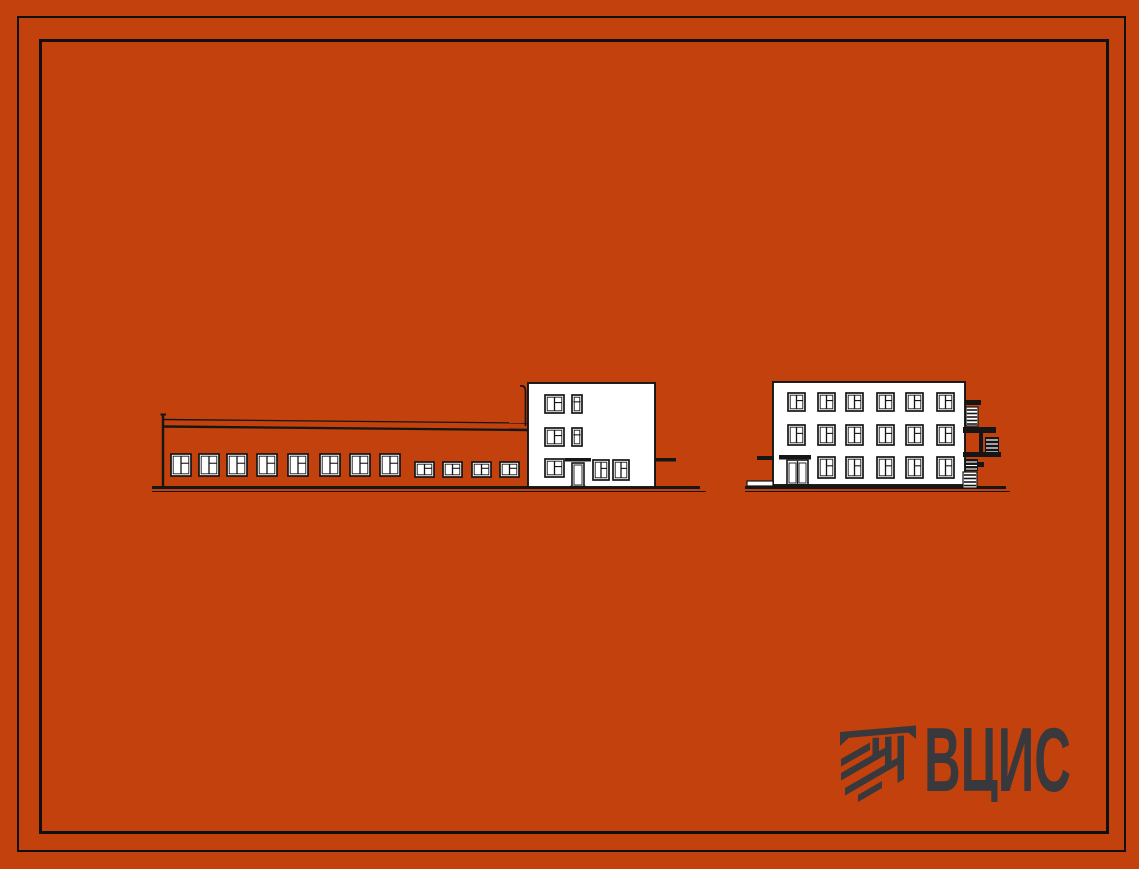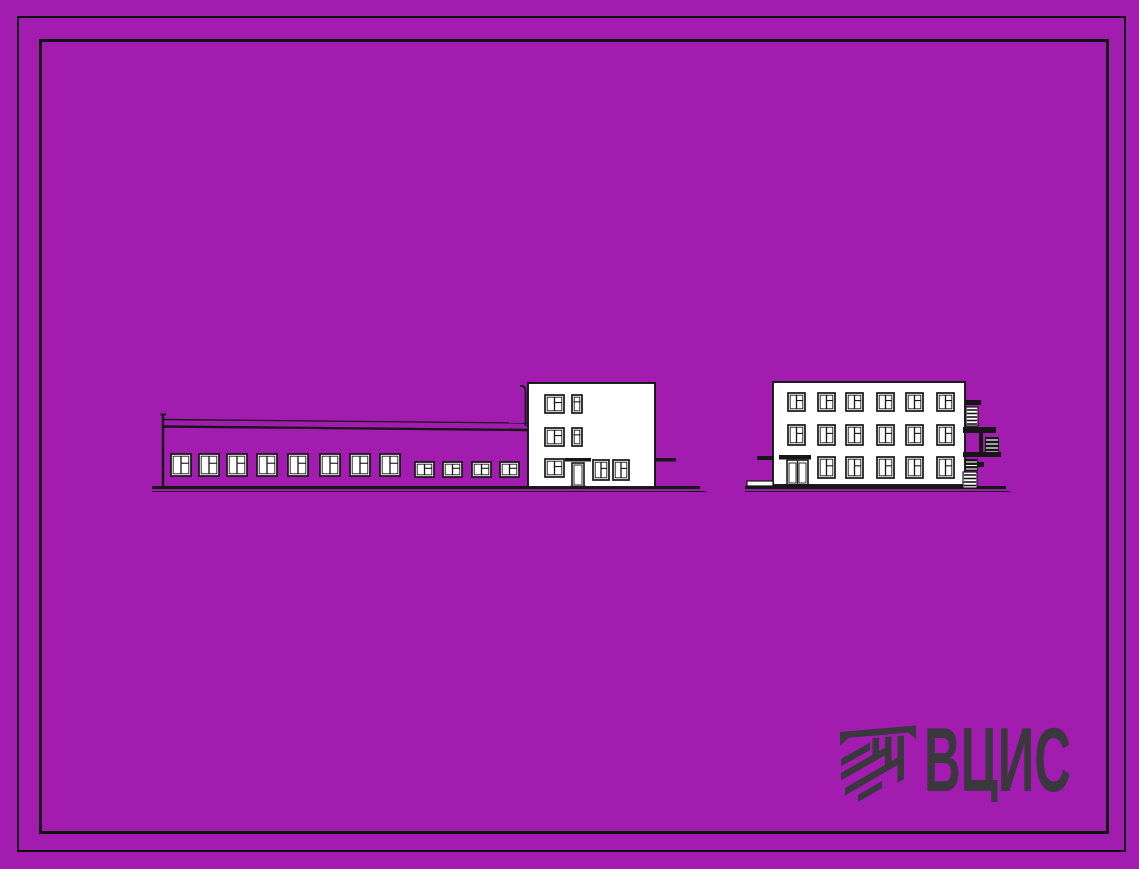--- a/index.html
+++ b/index.html
@@ -1,17 +1,17 @@
 <!DOCTYPE html>
 <html><head>
 <meta charset="utf-8">
 <style>
   html,body{margin:0;padding:0;background:#ffffff;}
   body{width:1139px;height:869px;font-family:"Liberation Sans",sans-serif;}
-  .sheet{position:relative;width:1139px;height:869px;background:#a21caf;overflow:hidden;}
+  .sheet{position:relative;width:1139px;height:869px;background:#c2410c;overflow:hidden;}
   .outer-frame{position:absolute;left:17px;top:16px;width:1109px;height:836px;
                border:2.5px solid #101010;box-sizing:border-box;}
   .inner-frame{position:absolute;left:39px;top:39px;width:1070px;height:795px;
                border:3px solid #101010;box-sizing:border-box;}
   #drawing{position:absolute;left:0;top:0;width:1139px;height:869px;}
   .logo-svg{position:absolute;left:836px;top:718px;width:240px;height:84px;}
   .logo-text{font-family:"Liberation Sans",sans-serif;font-weight:bold;}
 </style>
 </head>
 <body>

